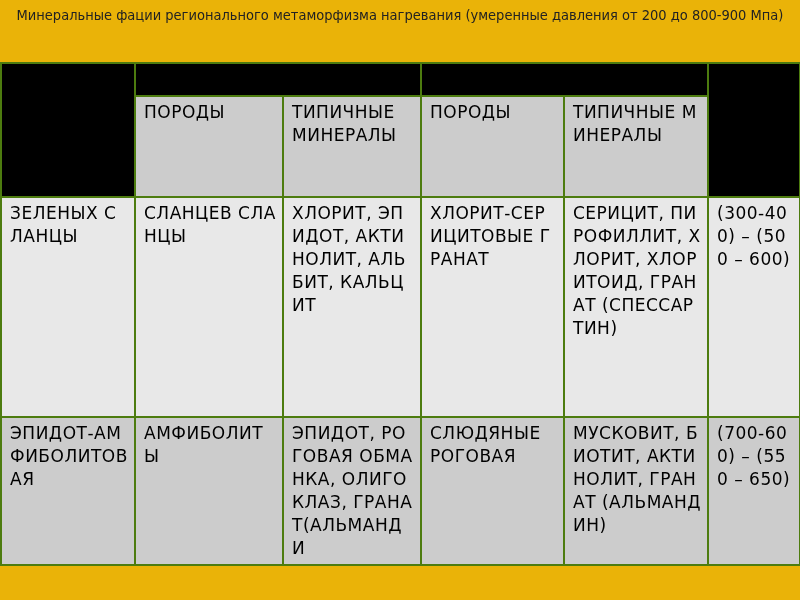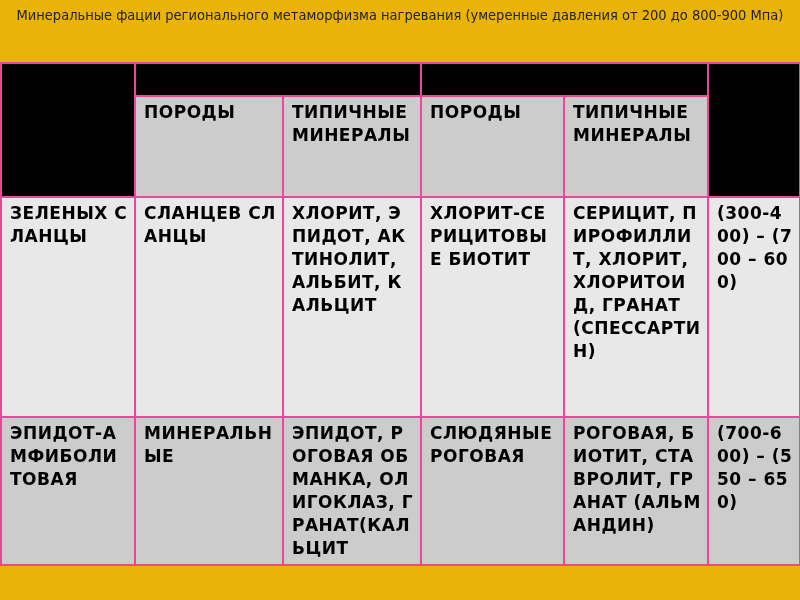--- a/index.html
+++ b/index.html
@@ -18,24 +18,24 @@
       padding: 0 14px;
       font-stretch: condensed;
     }
     table.facies {
       position: absolute; left: 0; top: 62px;
       border-collapse: collapse;
       table-layout: fixed;
       width: 799px;
     }
     table.facies td, table.facies th {
-      border: 2px solid #ec4899;
+      border: 2px solid #4d7c0f;
       vertical-align: top;
       font-family: "DejaVu Sans", sans-serif;
-      font-weight: bold;
+      font-weight: normal;
       font-size: 17px;
       line-height: 23px;
       letter-spacing: 0.5px;
       padding: 4px 6px 4px 8px;
       color: #000;
       word-break: break-all;
       overflow-wrap: anywhere;
       text-align: left;
     }
     th.dark { background: #000000; color: #ffffff; }
@@ -74,27 +74,27 @@
         <th class="sub">ТИПИЧНЫЕ МИНЕРАЛЫ</th>
         <th class="sub">ПОРОДЫ</th>
         <th class="sub">ТИПИЧНЫЕ МИНЕРАЛЫ</th>
       </tr>
     </thead>
     <tbody>
       <tr class="row-light">
         <td>ЗЕЛЕНЫХ СЛАНЦЫ</td>
         <td>СЛАНЦЕВ СЛАНЦЫ</td>
         <td>ХЛОРИТ, ЭПИДОТ, АКТИНОЛИТ, АЛЬБИТ, КАЛЬЦИТ</td>
-        <td>ХЛОРИТ-СЕРИЦИТОВЫЕ БИОТИТ</td>
+        <td>ХЛОРИТ-СЕРИЦИТОВЫЕ ГРАНАТ</td>
         <td>СЕРИЦИТ, ПИРОФИЛЛИТ, ХЛОРИТ, ХЛОРИТОИД, ГРАНАТ (СПЕССАРТИН)</td>
-        <td>(300-400) – (700 – 600)</td>
+        <td>(300-400) – (500 – 600)</td>
       </tr>
       <tr class="row-dark">
         <td>ЭПИДОТ-АМФИБОЛИТОВАЯ</td>
-        <td class="middle">МИНЕРАЛЬНЫЕ</td>
-        <td>ЭПИДОТ, РОГОВАЯ ОБМАНКА, ОЛИГОКЛАЗ, ГРАНАТ(КАЛЬЦИТ</td>
+        <td class="middle">АМФИБОЛИТЫ</td>
+        <td>ЭПИДОТ, РОГОВАЯ ОБМАНКА, ОЛИГОКЛАЗ, ГРАНАТ(АЛЬМАНДИ</td>
         <td>СЛЮДЯНЫЕ РОГОВАЯ</td>
-        <td>РОГОВАЯ, БИОТИТ, СТАВРОЛИТ, ГРАНАТ (АЛЬМАНДИН)</td>
+        <td>МУСКОВИТ, БИОТИТ, АКТИНОЛИТ, ГРАНАТ (АЛЬМАНДИН)</td>
         <td>(700-600) – (550 – 650)</td>
       </tr>
     </tbody>
   </table>
 </div>
 
 </body></html>

